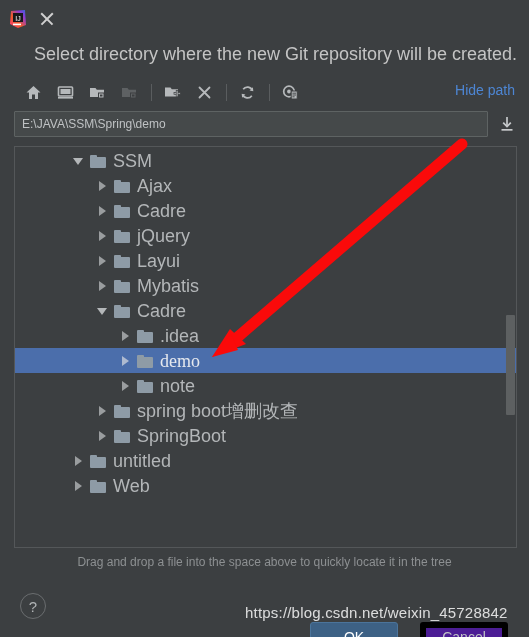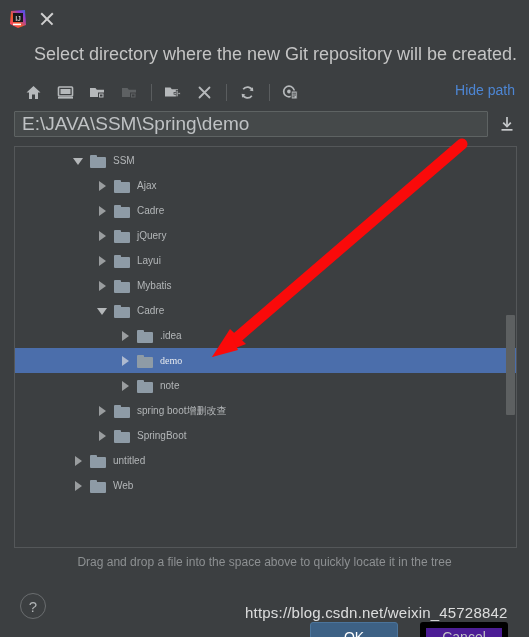--- a/index.html
+++ b/index.html
@@ -111,21 +111,21 @@
     padding: 2px 10px 0 14px;
     box-sizing: border-box;
   }
   .path-input {
     flex: 1 1 auto;
     height: 26px;
     background: #45494a;
     border: 1px solid #5e6363;
     color: #bfc2c4;
     font-family: "Liberation Sans", sans-serif;
-    font-size: 19px;
+    font-size: 12px;
     padding: 0 7px;
     box-sizing: border-box;
     outline: none;
     border-radius: 1px;
   }
   .path-dl {
     width: 24px;
     height: 24px;
     margin-left: 7px;
     flex: 0 0 24px;
@@ -203,21 +203,21 @@
   }
   .folder-ico::after {
     content: "";
     position: absolute;
     left: 0; top: 3px;
     width: 16px; height: 11px;
     background: #8e9ba6;
     border-radius: 0 1px 1px 1px;
   }
   .tree-label {
-    font-size: 10px;
+    font-size: 18px;
     color: #b3b6b8;
     line-height: 1;
   }
   .indent-1 { padding-left: 56px; }
   .indent-2 { padding-left: 80px; }
   .indent-3 { padding-left: 103px; }
 
   
   .scroll-track {
     position: absolute;

